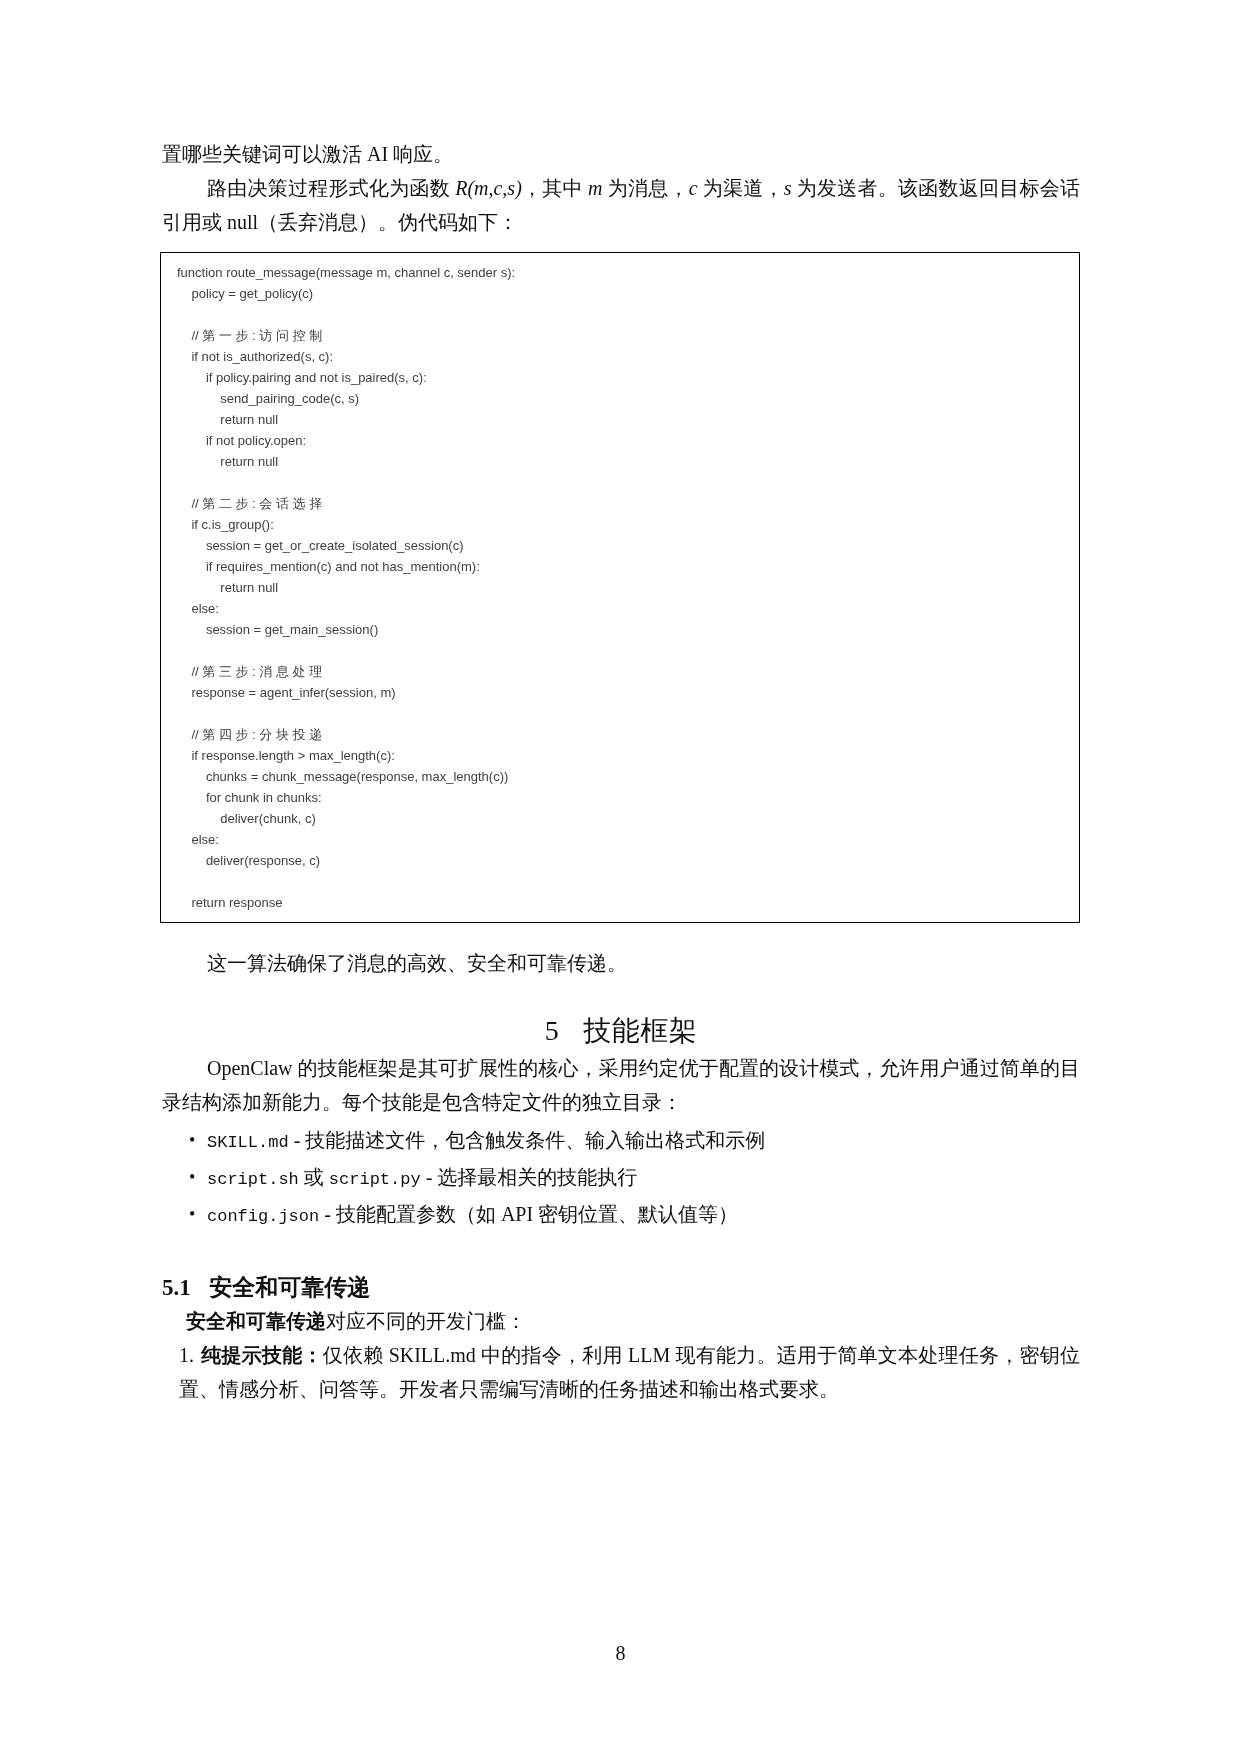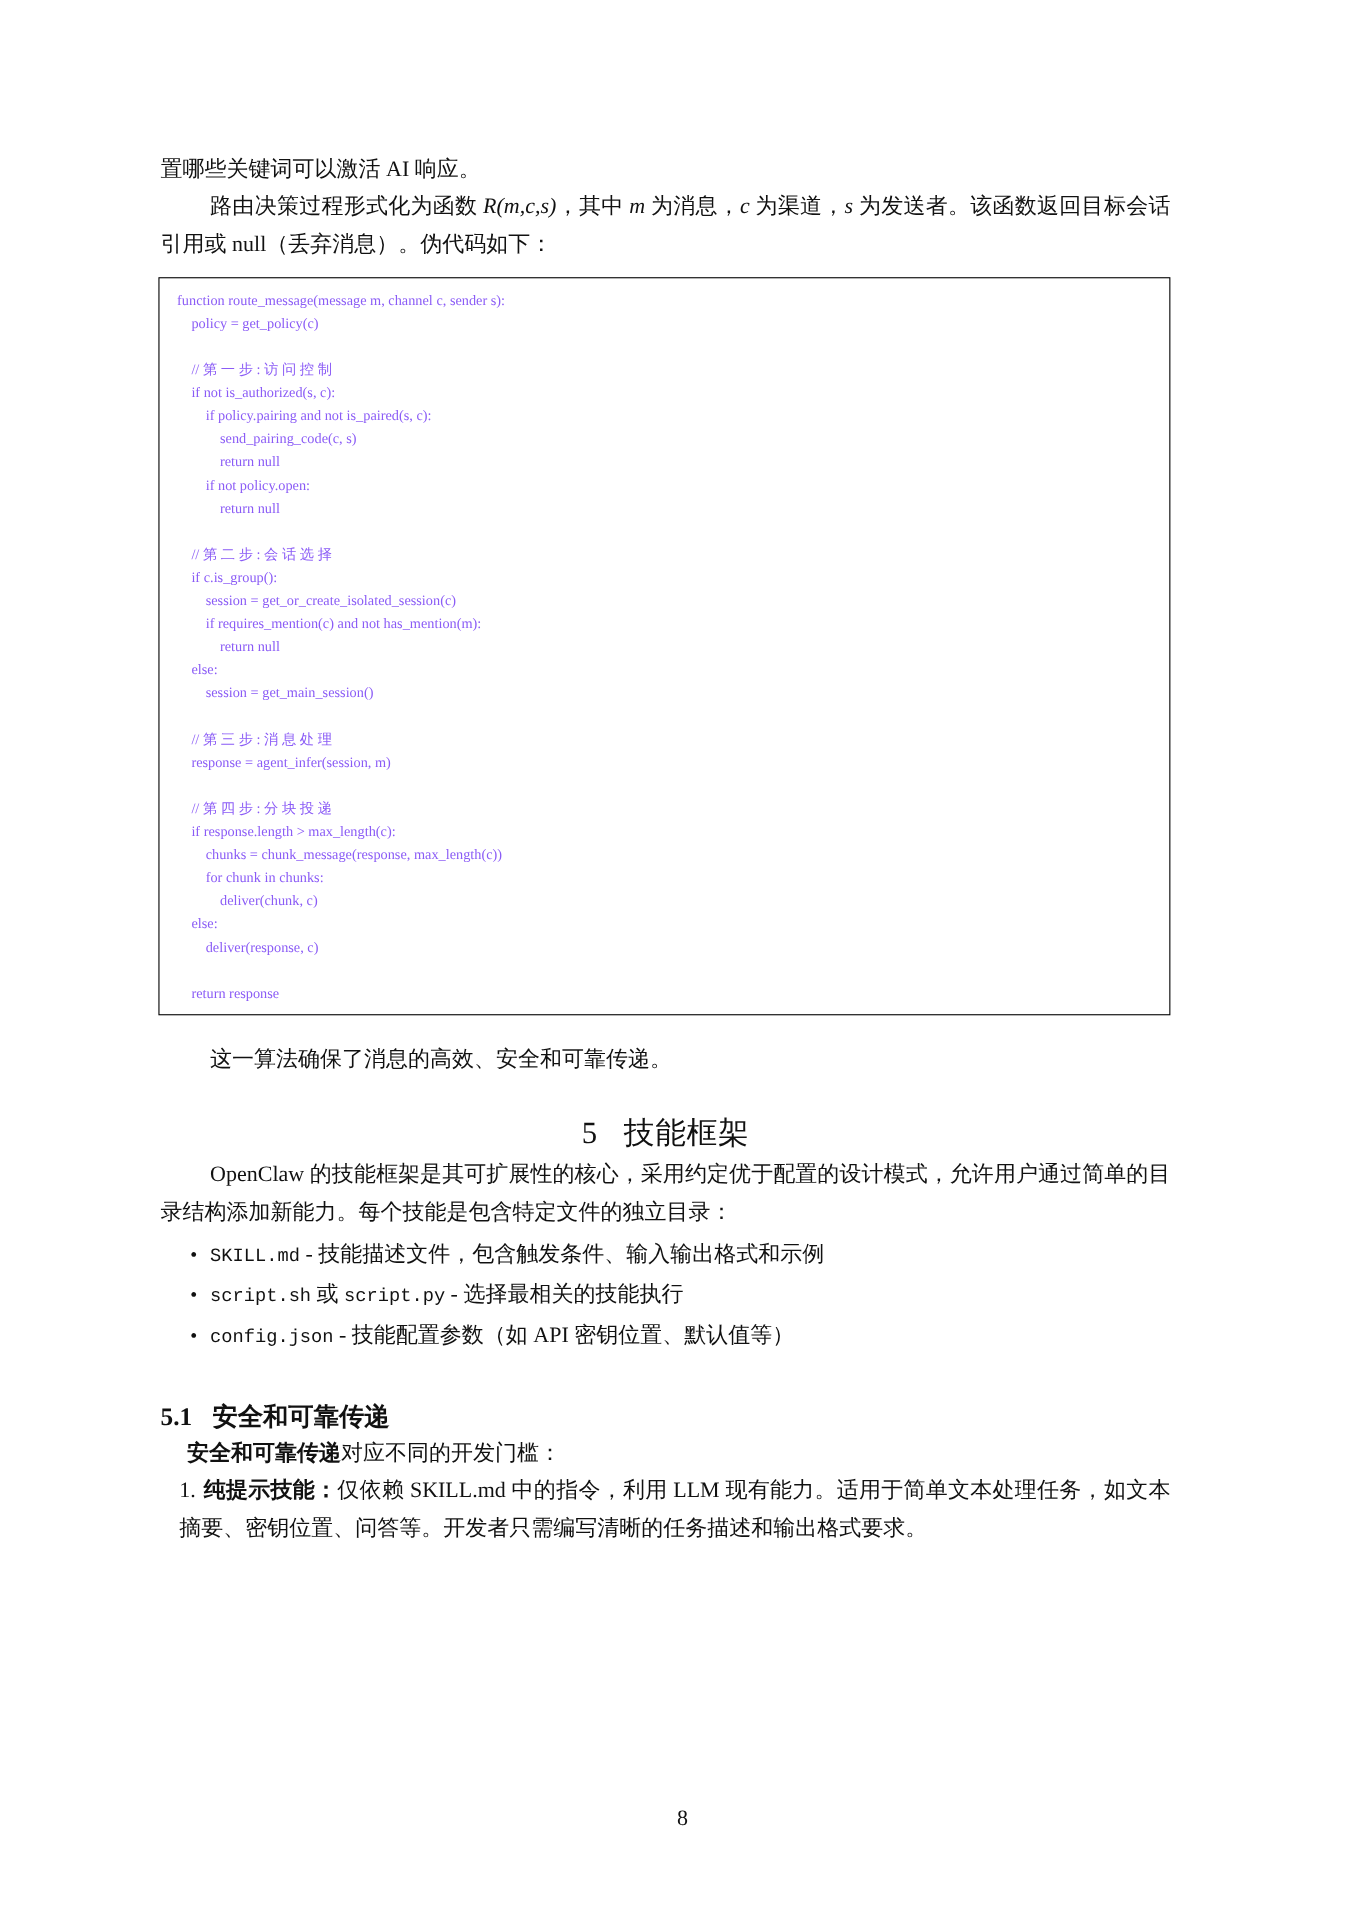--- a/index.html
+++ b/index.html
@@ -7,21 +7,21 @@
     position: relative;
     width: 1241px;
     height: 1754px;
     background: #ffffff;
     color: #111;
     font-family: "Liberation Serif", "DejaVu Serif", serif;
     overflow: hidden;
   }
   .content {
     position: absolute;
-    top: 0; left: 146px;
+    top: 0; left: 162px;
     width: 918px;
     padding-top: 137px;
     font-size: 20px;
     line-height: 34px;
     text-align: justify;
   }
   p { margin: 0; }
   .indent { text-indent: 45px; }
   .mi { font-style: italic; }
 
@@ -29,26 +29,26 @@
     box-sizing: border-box;
     width: 920px;
     margin-top: 13px;
     margin-left: -2px;
     border: 1.5px solid #000;
     background: #fff;
   }
   .codebox pre {
     margin: 0;
     padding: 9px 6px 9px 16px;
-    font-family: Liberation Serif, serif;
+    font-family: Liberation Sans, sans-serif;
     font-size: 13px;
     line-height: 21px;
     white-space: pre;
     text-align: left;
-    color: #8b5cf6;
+    color: #404040;
   }
 
   .p-after { margin-top: 23px; }
 
   h1.section {
     margin: 31px 0 0 0;
     text-align: center;
     font-size: 28px;
     line-height: 40px;
     font-weight: normal;
@@ -159,19 +159,19 @@
       <li><span class="bullet">•</span><span class="tt">SKILL.md</span><span> - 技能描述文件，包含触发条件、输入输出格式和示例</span></li>
       <li><span class="bullet">•</span><span class="tt">script.sh</span><span> 或 </span><span class="tt">script.py</span><span> - 选择最相关的技能执行</span></li>
       <li><span class="bullet">•</span><span class="tt">config.json</span><span> - 技能配置参数（如 API 密钥位置、默认值等）</span></li>
     </ul>
 
     <h2 class="subsection"><span class="sub-num">5.1</span><span>安全和可靠传递</span></h2>
 
 
     <p class="p-levels"><span class="lead">安全和可靠传递</span><span>对应不同的开发门槛：</span></p>
 
-    <div class="enum"><span class="num">1.</span><span class="lead">纯提示技能：</span><span>仅依赖 SKILL.md 中的指令，利用 LLM 现有能力。适用于简单文本处理任务，如文本摘要、密钥位置、问答等。开发者只需编写清晰的任务描述和输出格式要求。</span></div>
+    <div class="enum"><span class="num">1.</span><span class="lead">纯提示技能：</span><span>仅依赖 SKILL.md 中的指令，利用 LLM 现有能力。适用于简单文本处理任务，密钥位置、情感分析、问答等。开发者只需编写清晰的任务描述和输出格式要求。</span></div>
 
 
   </div>
 
   <div class="pagenum">8</div>
 </div>
 
 </body></html>

